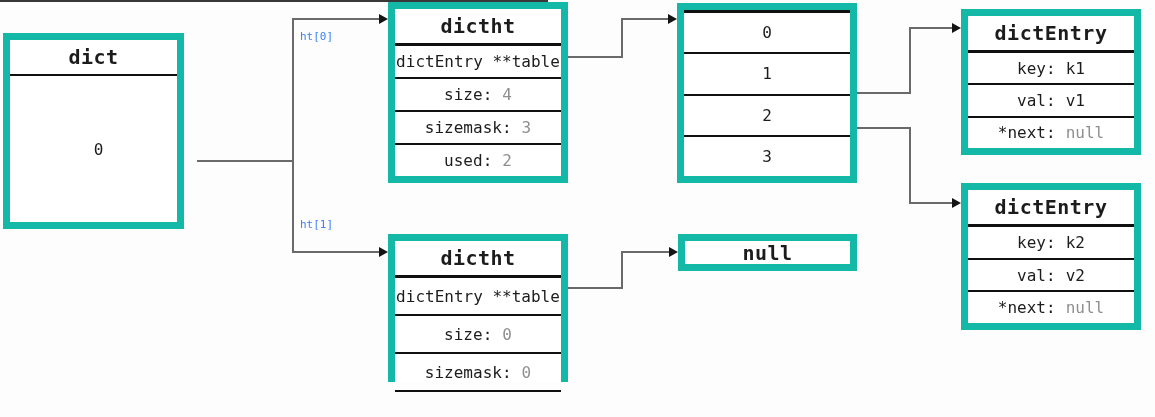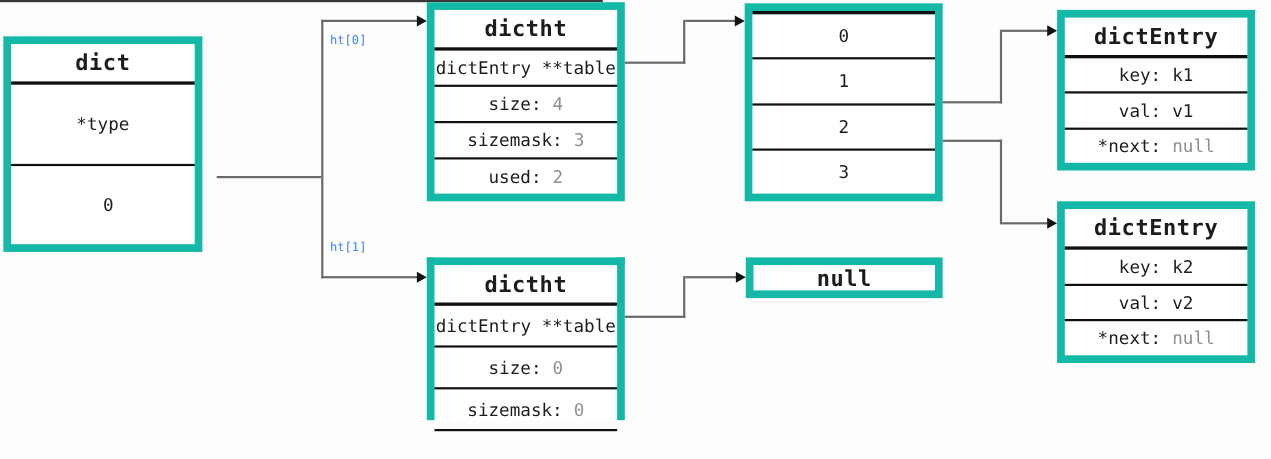--- a/index.html
+++ b/index.html
@@ -48,24 +48,20 @@
 </style>
 </head>
 <body>
 
 <div class="canvas">
 
   <div class="topstrip"></div>
 
   <div class="dbox" id="b-dict">
     <div class="hdr">dict</div>
-    <div class="row first">
-        <span class="lbl">*type</span>
-        <span class="val"></span>
-      </div>
     <div class="row">
         <span class="val">0</span>
       </div>
   </div>
 
   <div class="dbox" id="b-ht0">
     <div class="hdr">dictht</div>
     <div class="row first">
         <span class="lbl">dictEntry **table</span>
         <span class="val muted"></span>

